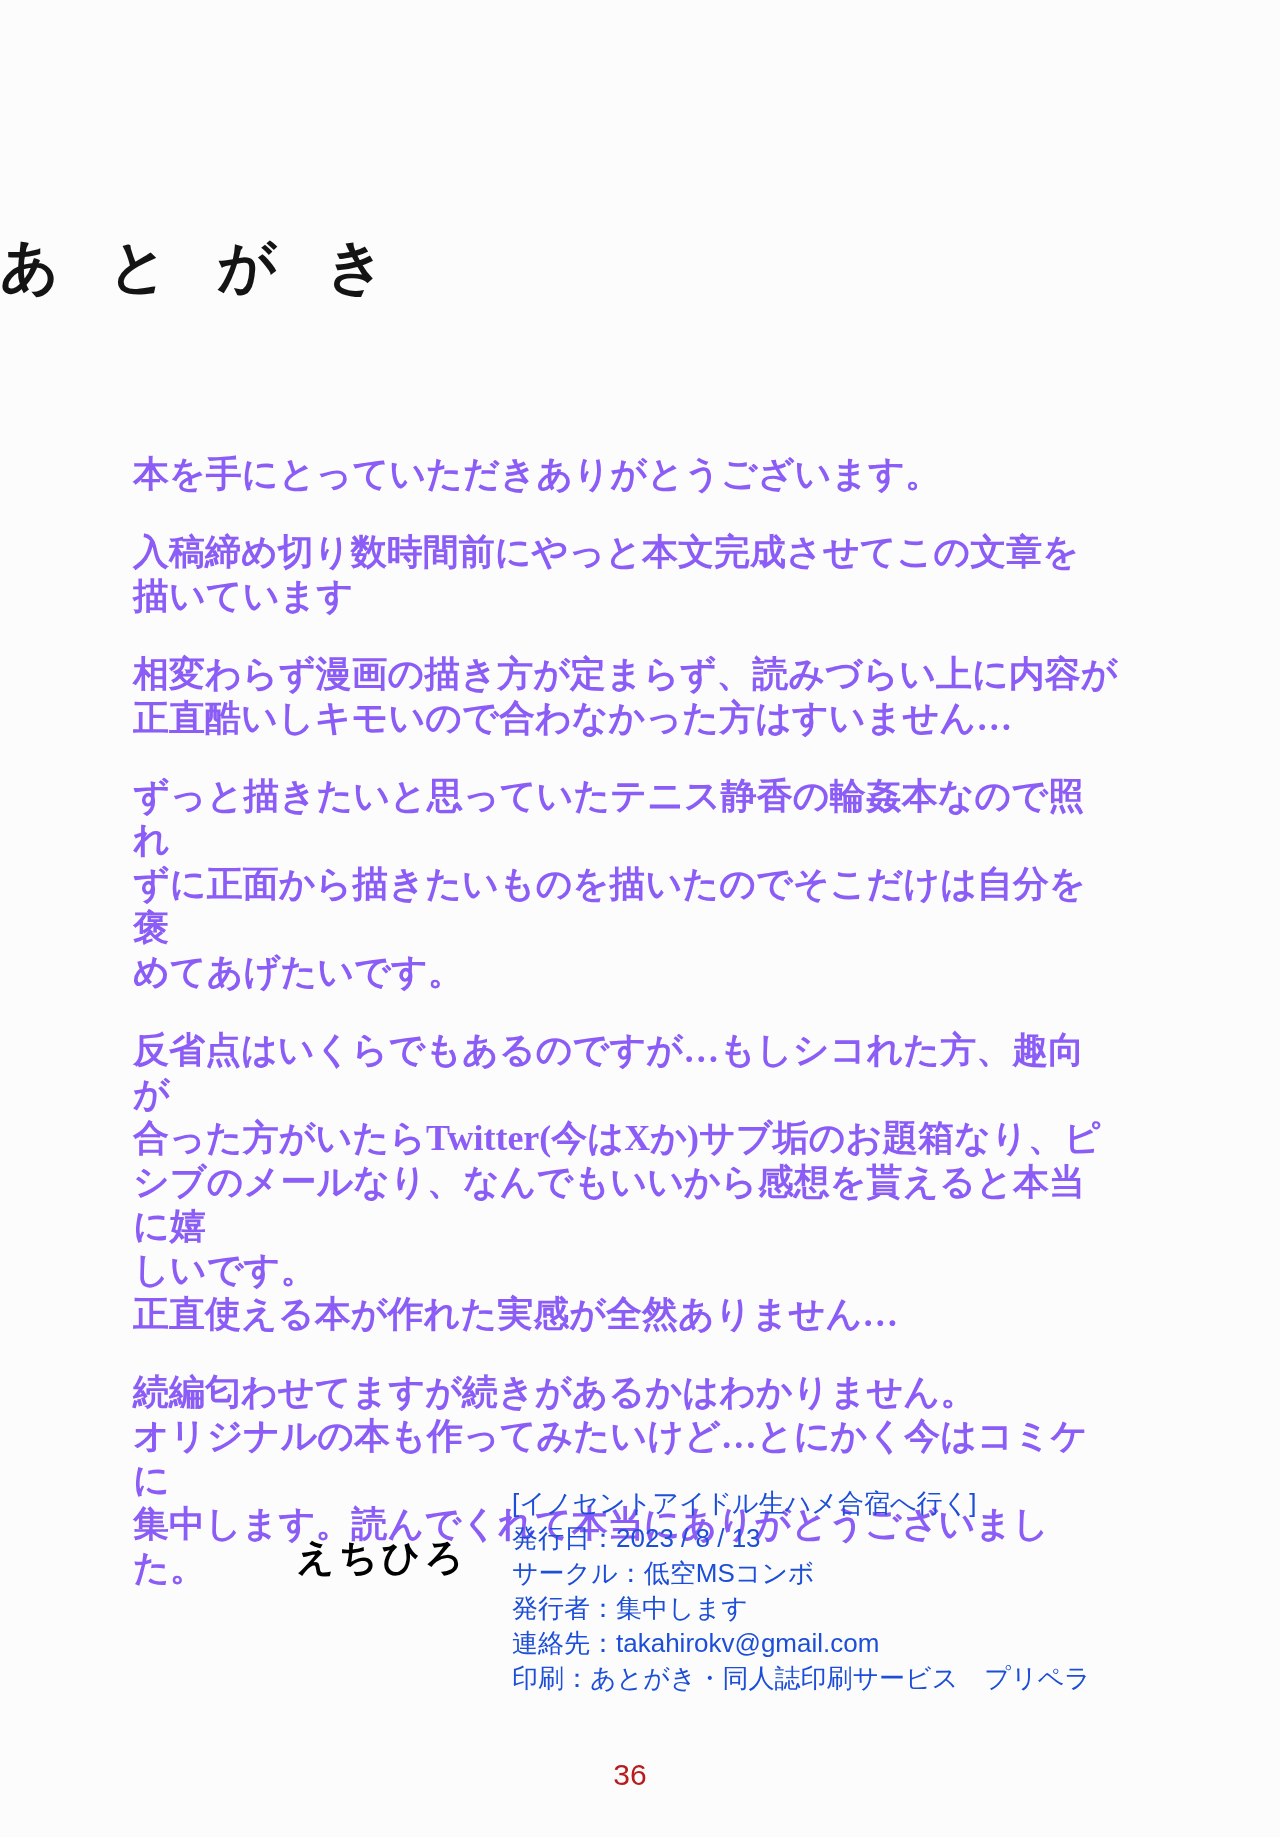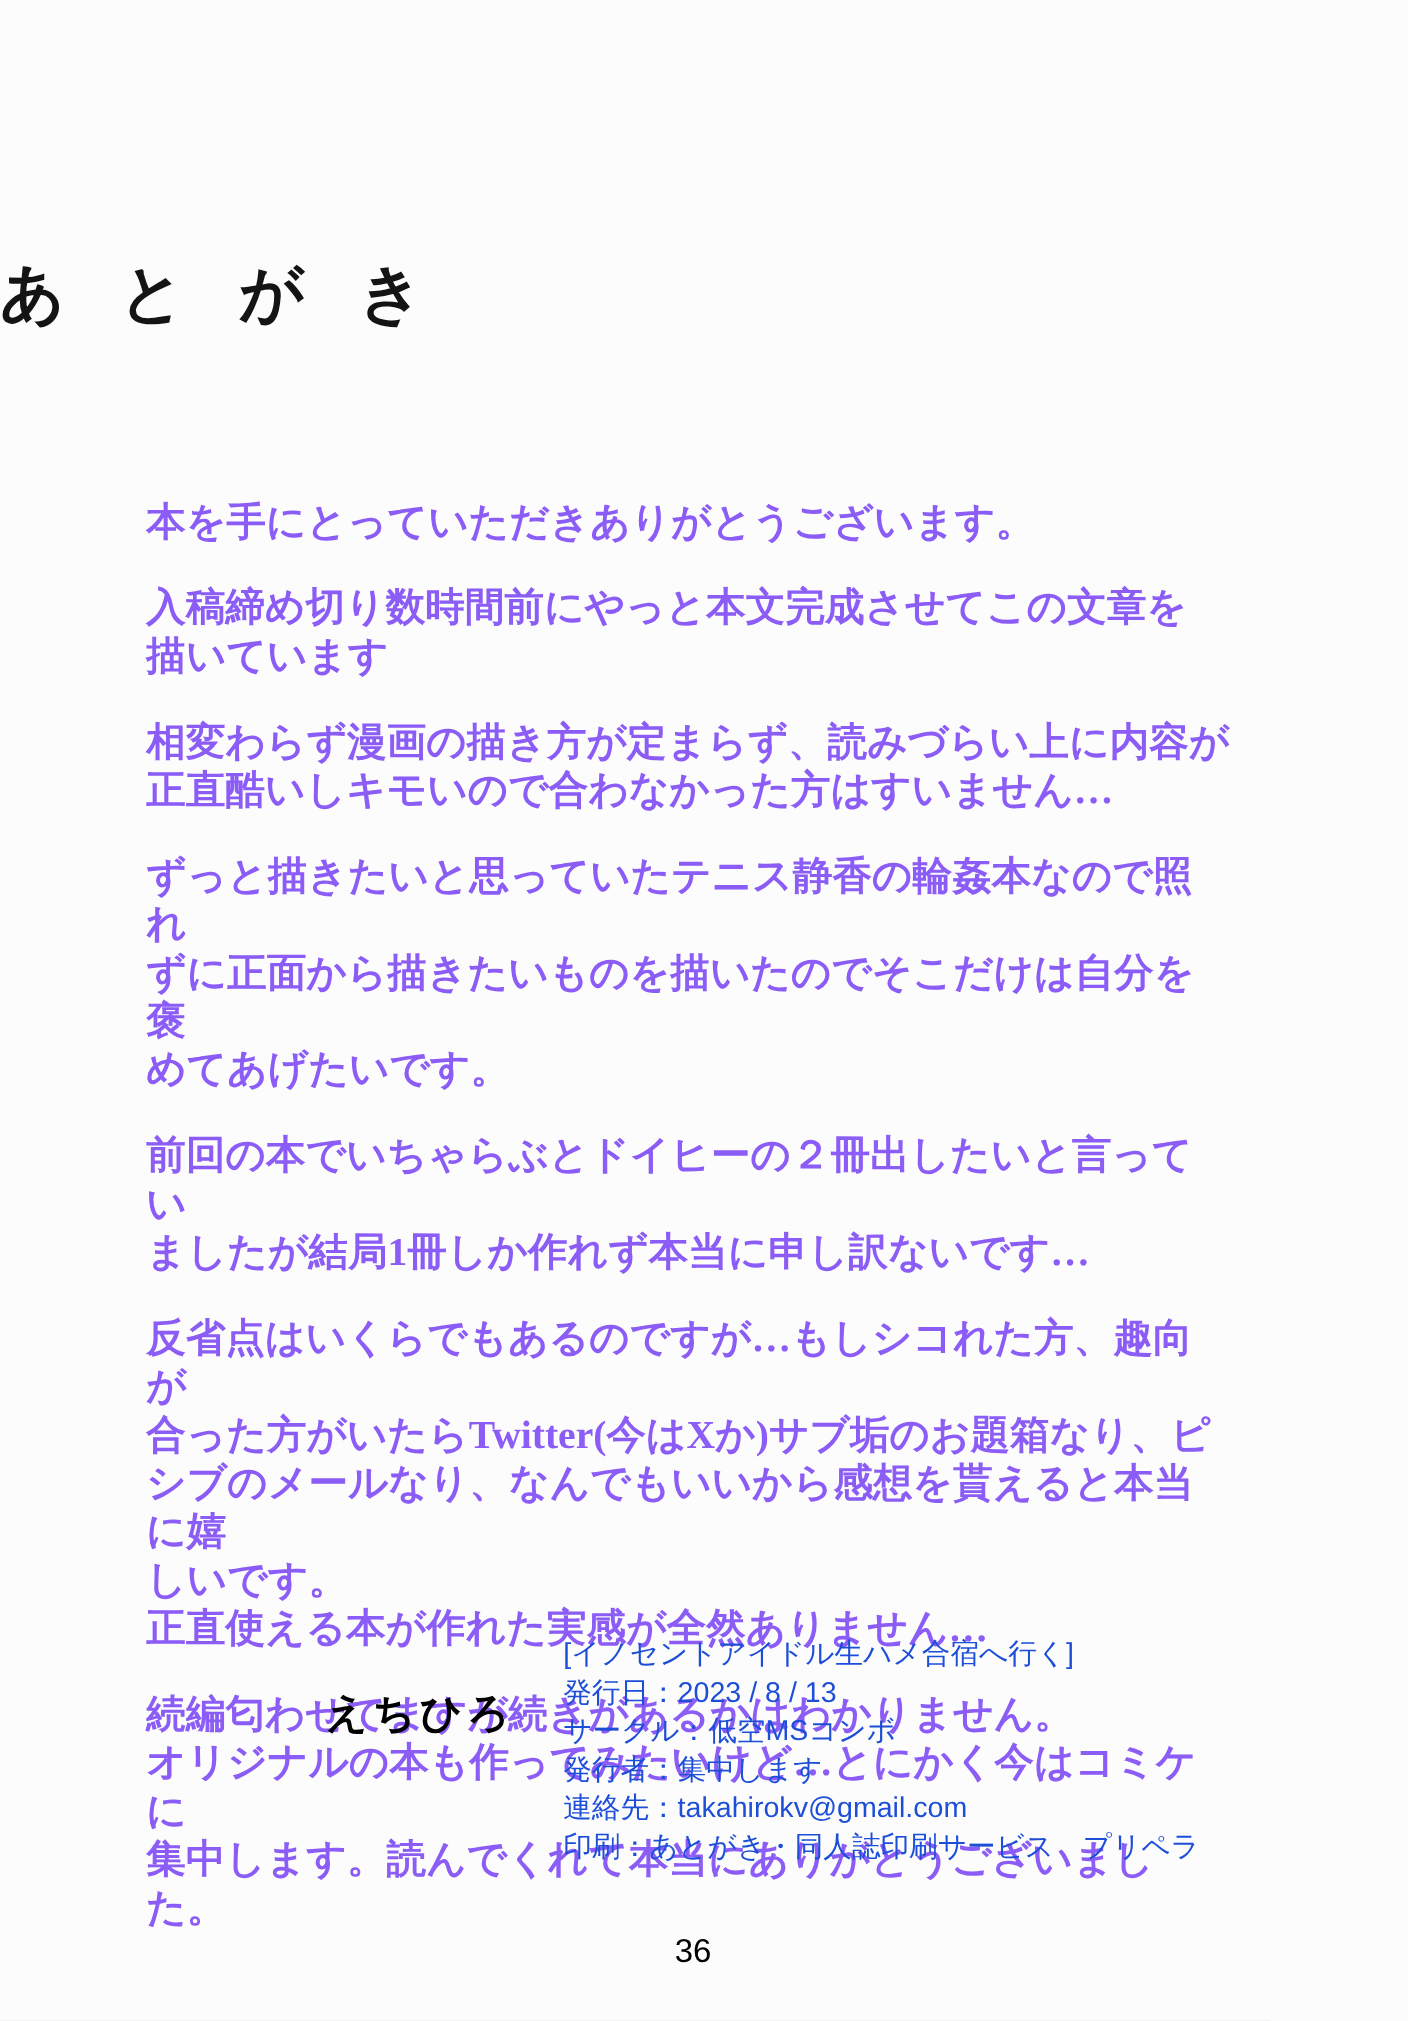--- a/index.html
+++ b/index.html
@@ -62,41 +62,39 @@
   }
   .colophon div { white-space: pre; }
   .page-number {
     position: absolute;
     top: 1758px;
     left: 0;
     width: 1260px;
     text-align: center;
     font-family: "Liberation Sans", "DejaVu Sans", sans-serif;
     font-size: 30px;
-    color: #000000;
+    color: #b91c1c;
   }
 </style>
 </head>
 <body>
 
 <div class="page">
 
   <div class="title">あとがき</div>
 
   <div class="afterword">
       <p>本を手にとっていただきありがとうございます。</p>
       <p>入稿締め切り数時間前にやっと本文完成させてこの文章を
 描いています</p>
       <p>相変わらず漫画の描き方が定まらず、読みづらい上に内容が
 正直酷いしキモいので合わなかった方はすいません…</p>
       <p>ずっと描きたいと思っていたテニス静香の輪姦本なので照れ
 ずに正面から描きたいものを描いたのでそこだけは自分を褒
 めてあげたいです。</p>
-      <p>前回の本でいちゃらぶとドイヒーの２冊出したいと言ってい
-ましたが結局1冊しか作れず本当に申し訳ないです…</p>
       <p>反省点はいくらでもあるのですが…もしシコれた方、趣向が
 合った方がいたらTwitter(今はXか)サブ垢のお題箱なり、ピ
 シブのメールなり、なんでもいいから感想を貰えると本当に嬉
 しいです。
 正直使える本が作れた実感が全然ありません…</p>
       <p>続編匂わせてますが続きがあるかはわかりません。
 オリジナルの本も作ってみたいけど…とにかく今はコミケに
 集中します。読んでくれて本当にありがとうございました。</p>
     </div>
 

